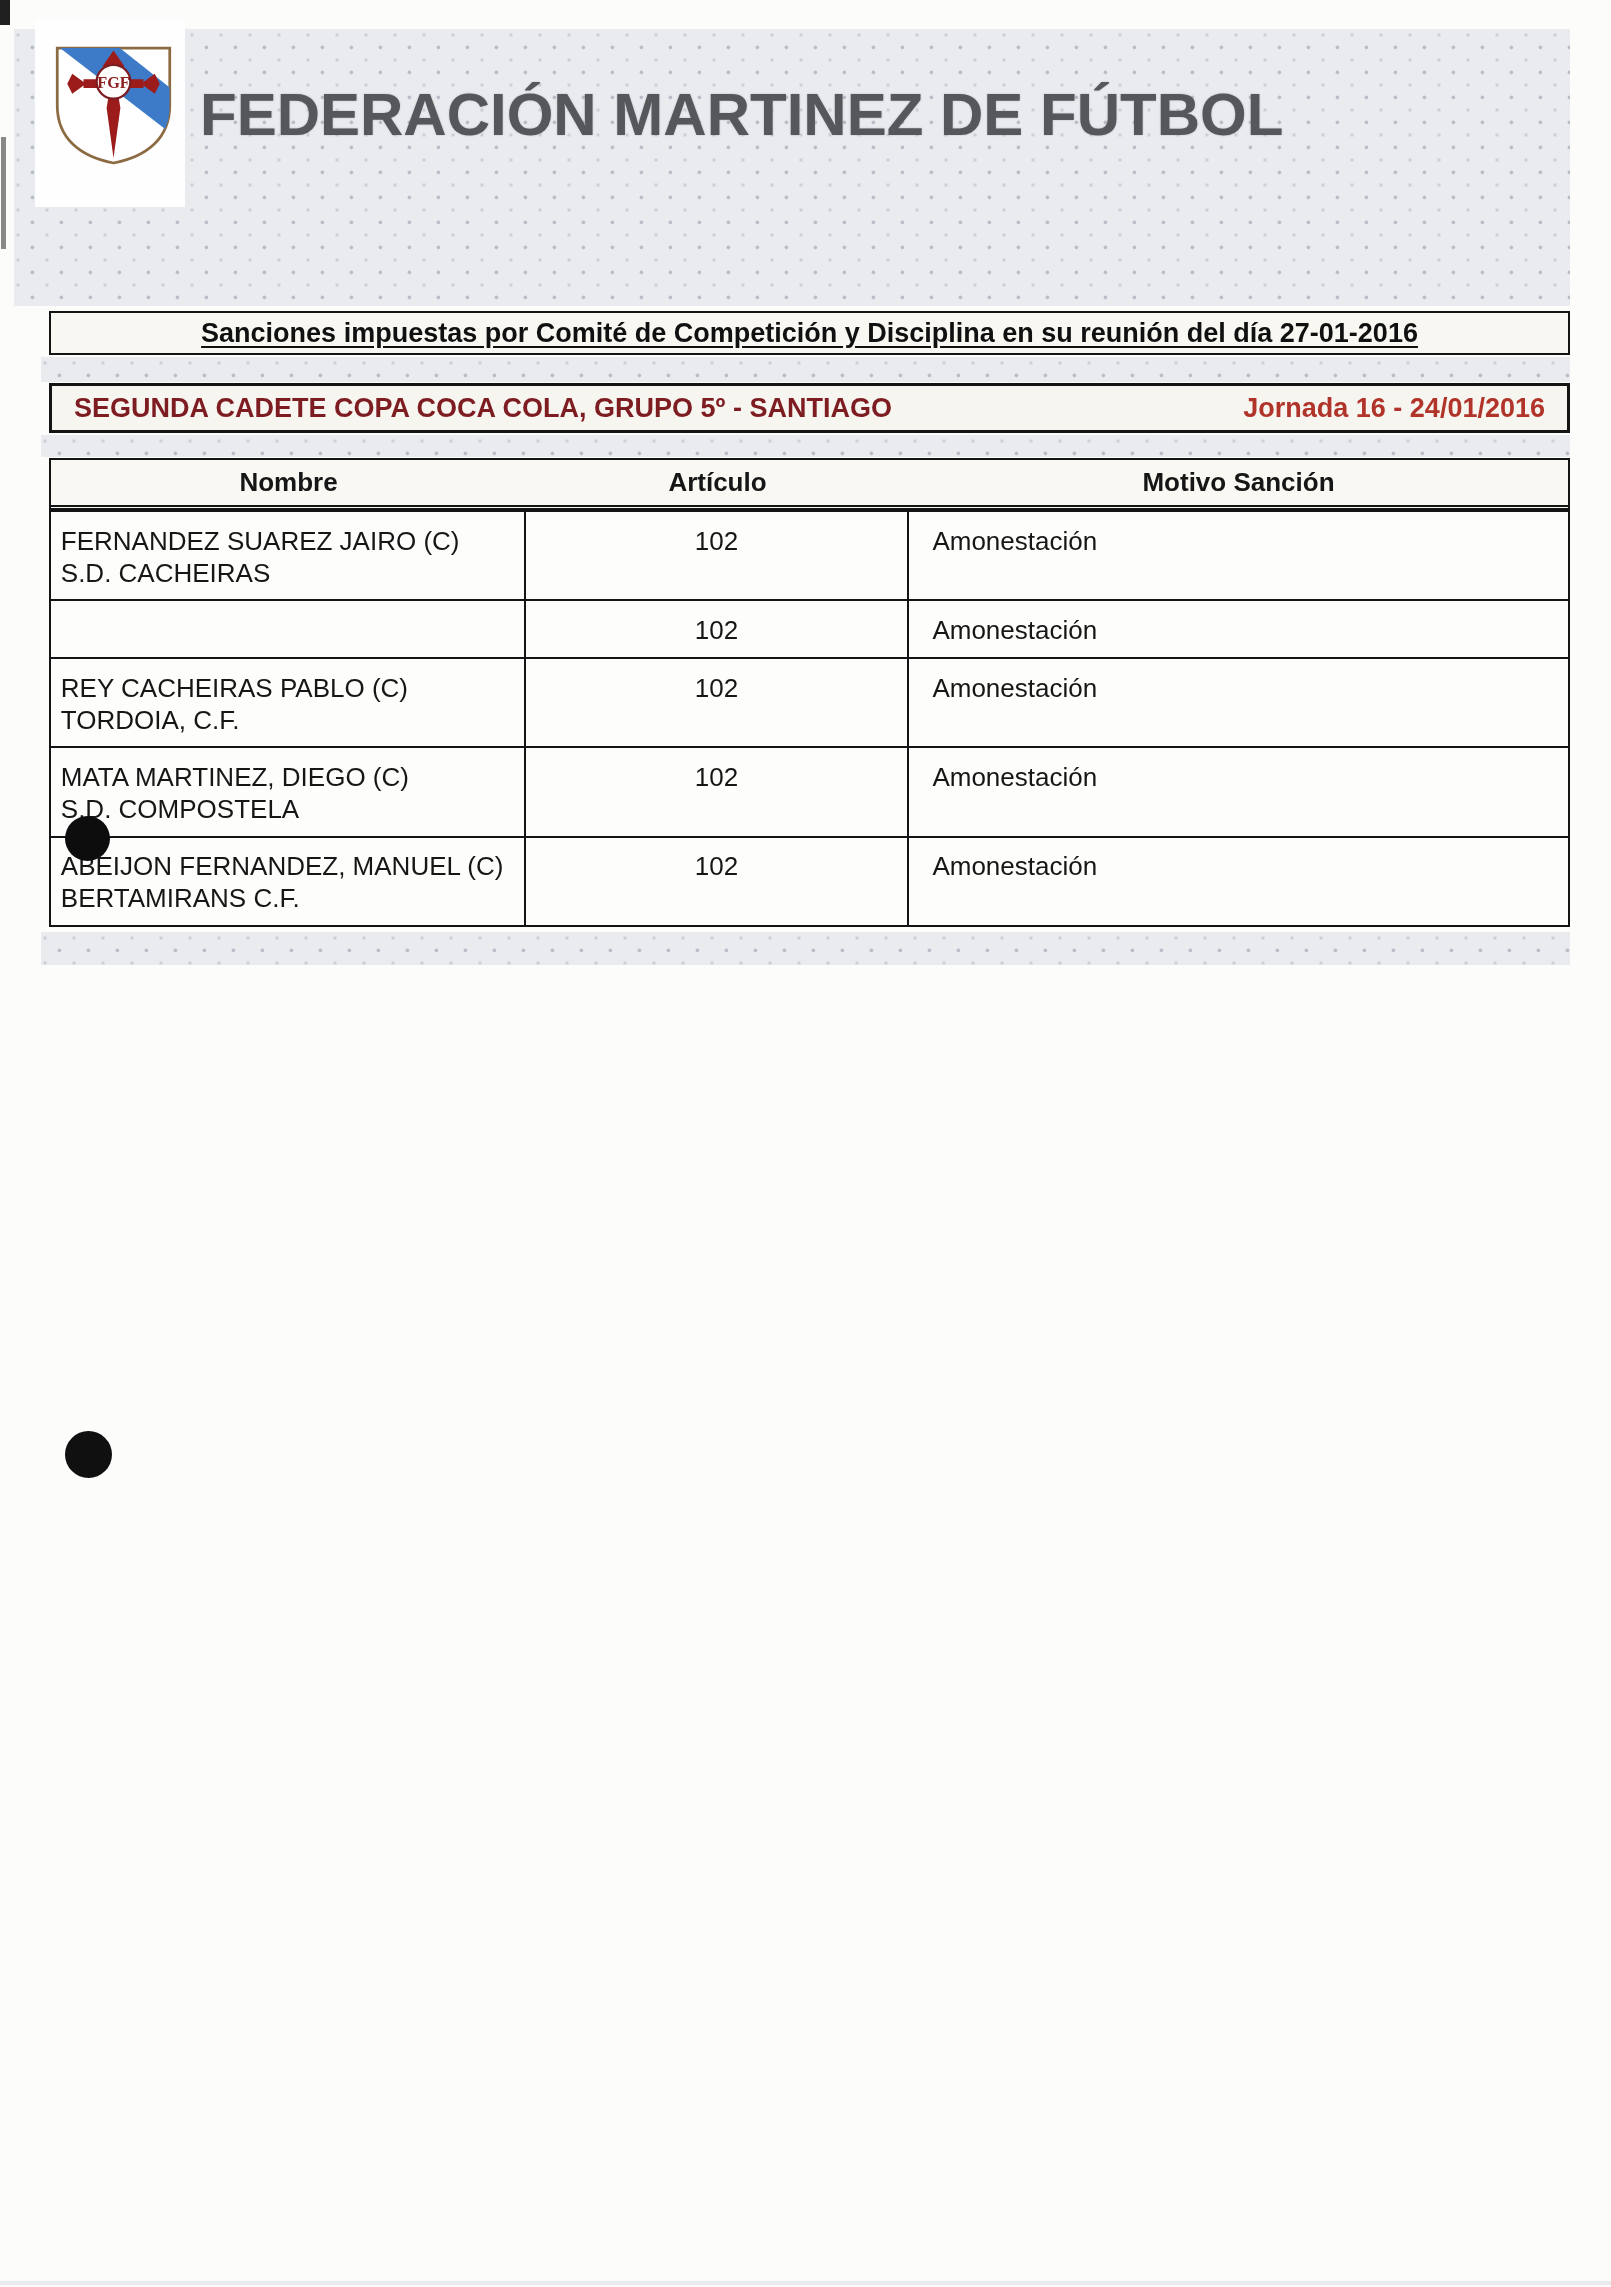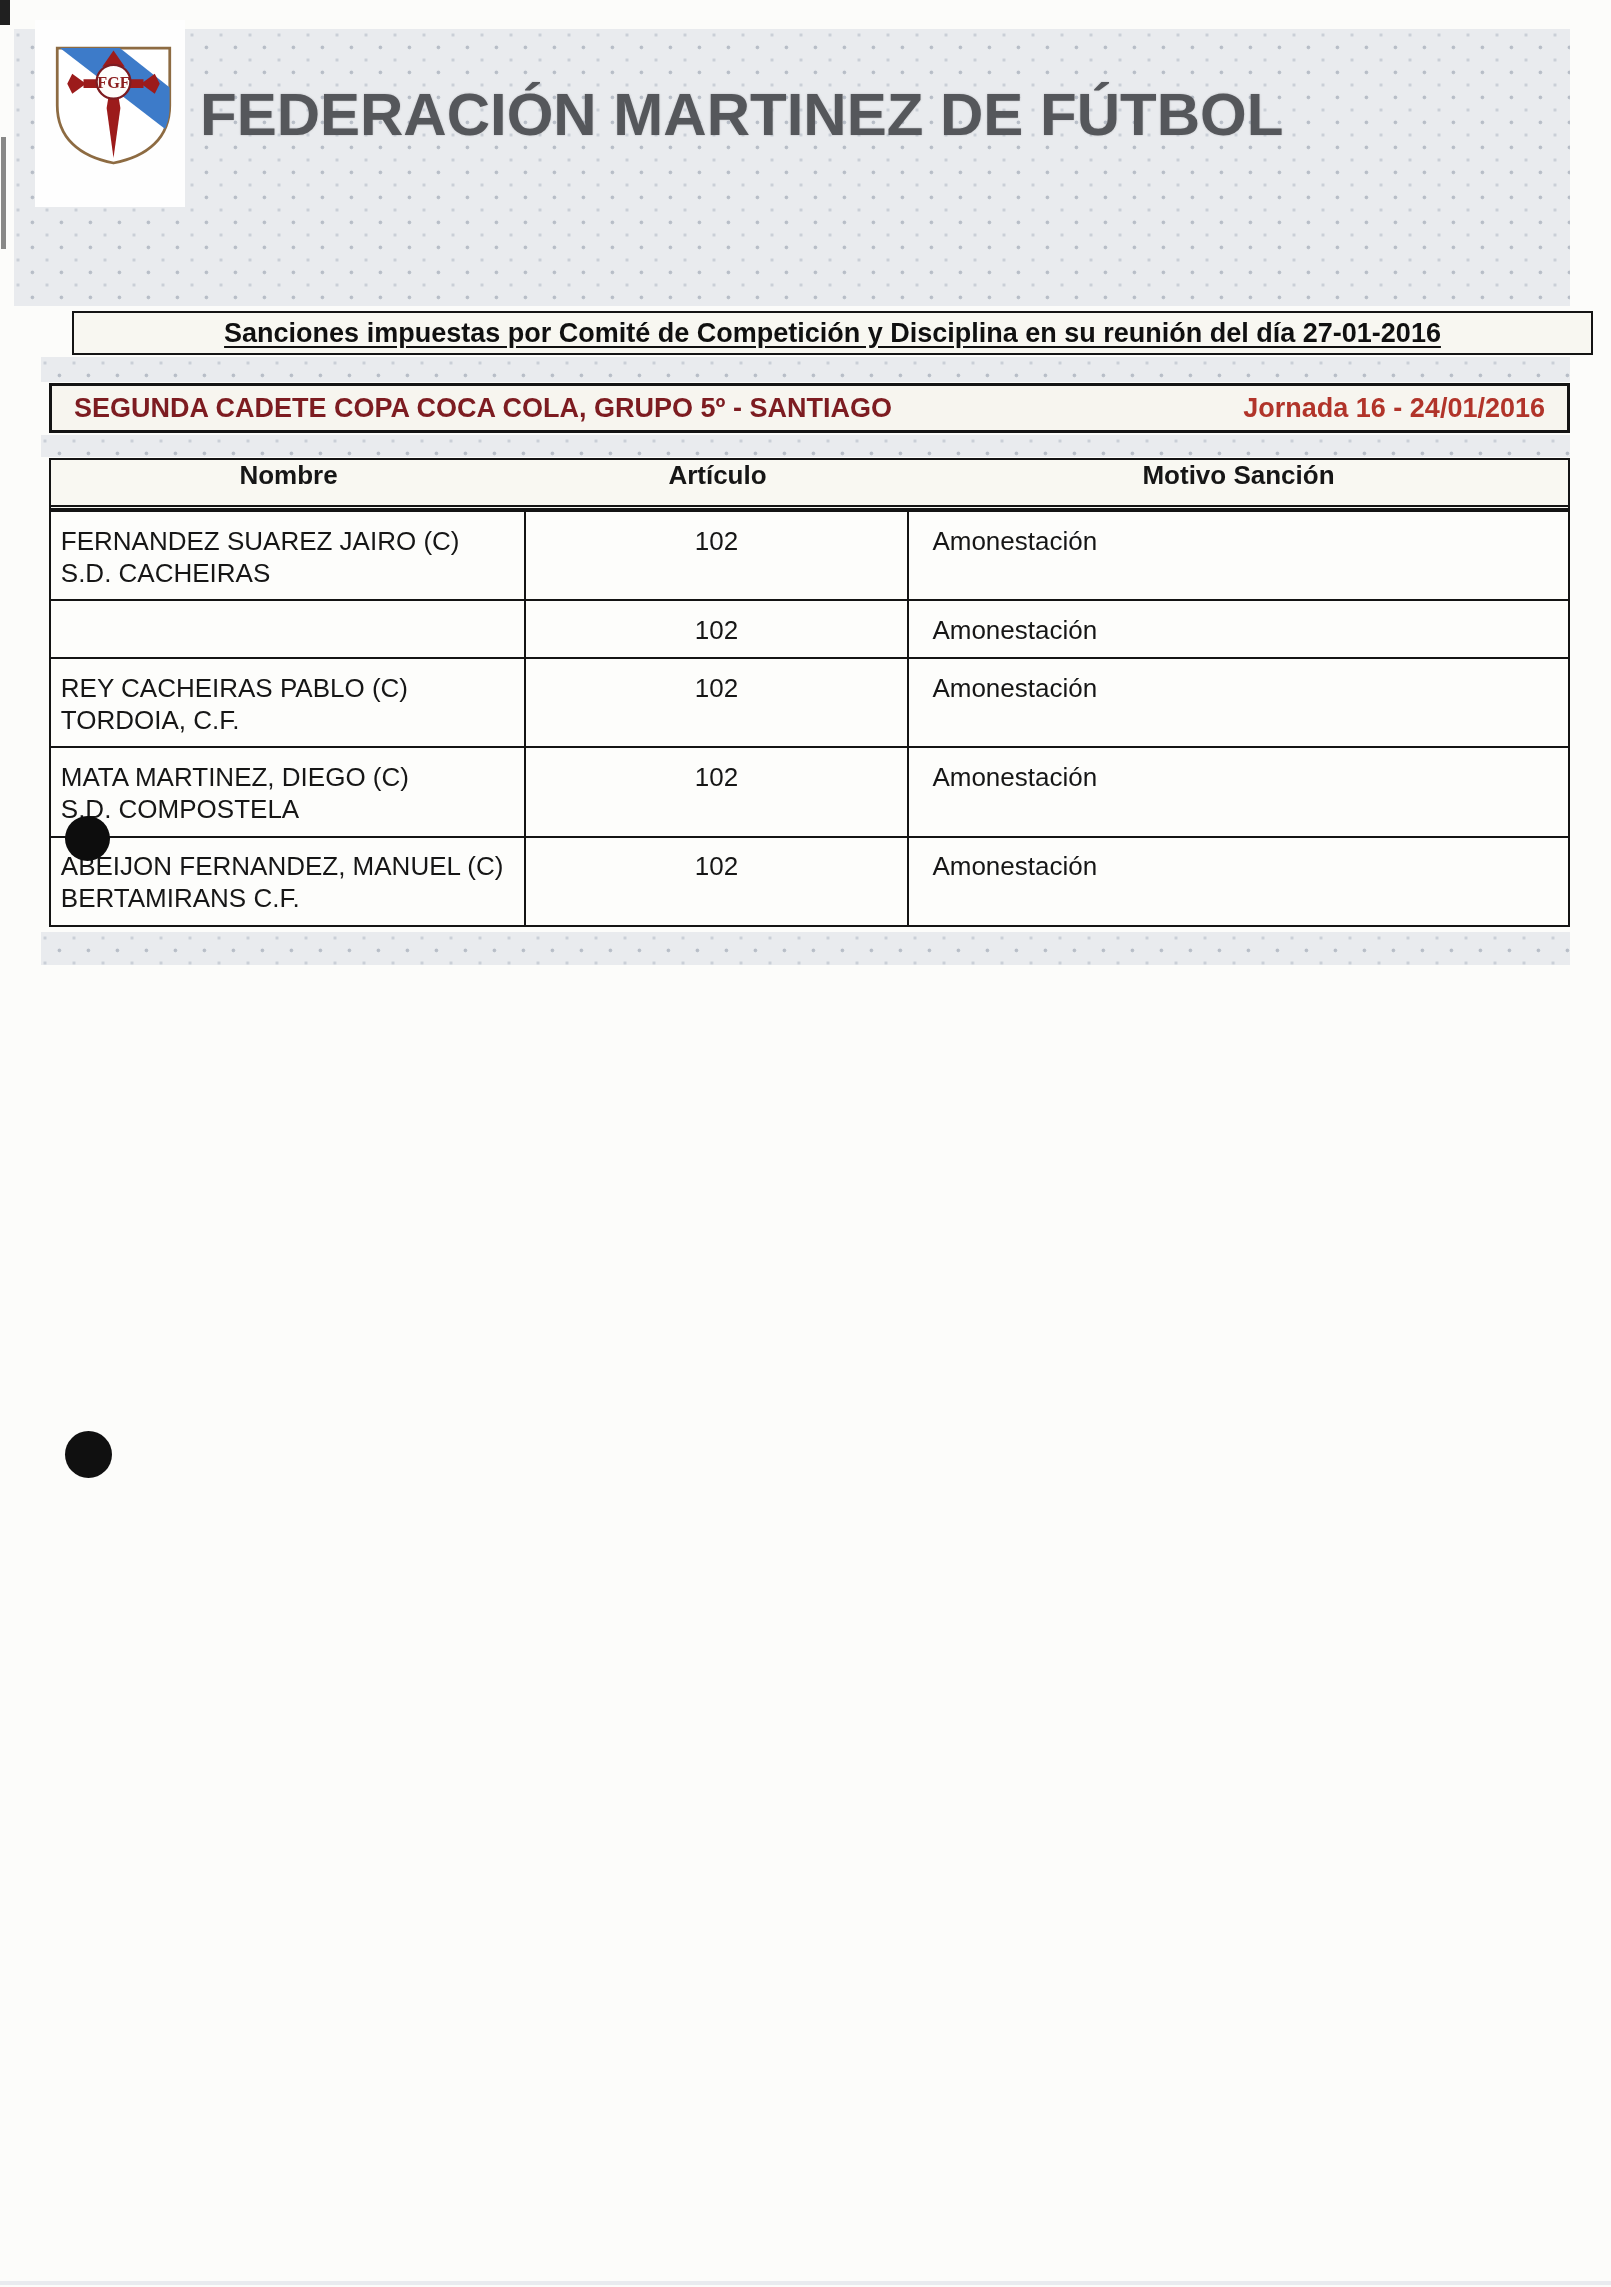--- a/index.html
+++ b/index.html
@@ -30,21 +30,21 @@
     left:200px;top:80px;width:1268px;
     font-size:60px;font-weight:700;color:#55575b;
     letter-spacing:0px;white-space:nowrap;
     text-shadow:0 0 2px rgba(85,87,91,.35);
   }
 
   
   .sanctions-title-box{
     left:49px;top:311px;width:1521px;height:44px;
     background:#f8f7f1;border:2.9px solid #141414;box-sizing:border-box;
-    display:flex;align-items:center;justify-content:center;margin-left:23px;
+    display:flex;align-items:center;justify-content:center;
   }
   .sanctions-title{
     font-size:27px;font-weight:700;color:#101010;
     text-decoration:underline;text-underline-offset:3.9px;
     white-space:nowrap;
   }
 
   .competition-bar{
     left:49px;top:383px;width:1521px;height:50px;
     background:#f7f5ef;border:3.9px solid #141414;box-sizing:border-box;
@@ -60,21 +60,21 @@
 
   
   .sanctions-table{
     left:49px;top:458px;width:1521px;height:469px;
     background:#fdfdfb;border:2.9px solid #141414;box-sizing:border-box;
     display:flex;flex-direction:column;
   }
   .thead{
     height:45px;flex:0 0 auto;background:#f9f8f2;
     border-bottom:5.9px double #141414;
-    display:flex;align-items:flex-start;
+    display:flex;align-items:center;
   }
   .th{font-size:26px;font-weight:700;text-align:center;}
   .th.c1{width:475px;}
   .th.c2{width:383px;}
   .th.c3{flex:1;}
   .trow{flex:1 1 auto;display:flex;border-top:2.9px solid #141414;}
   .trow:first-of-type{border-top:none;}
   .td{box-sizing:border-box;padding-top:12.7px;}
   .td.c1{width:475px;border-right:2.9px solid #141414;padding-left:9.8px;}
   .td.c2{width:383px;border-right:2.9px solid #141414;text-align:center;}

